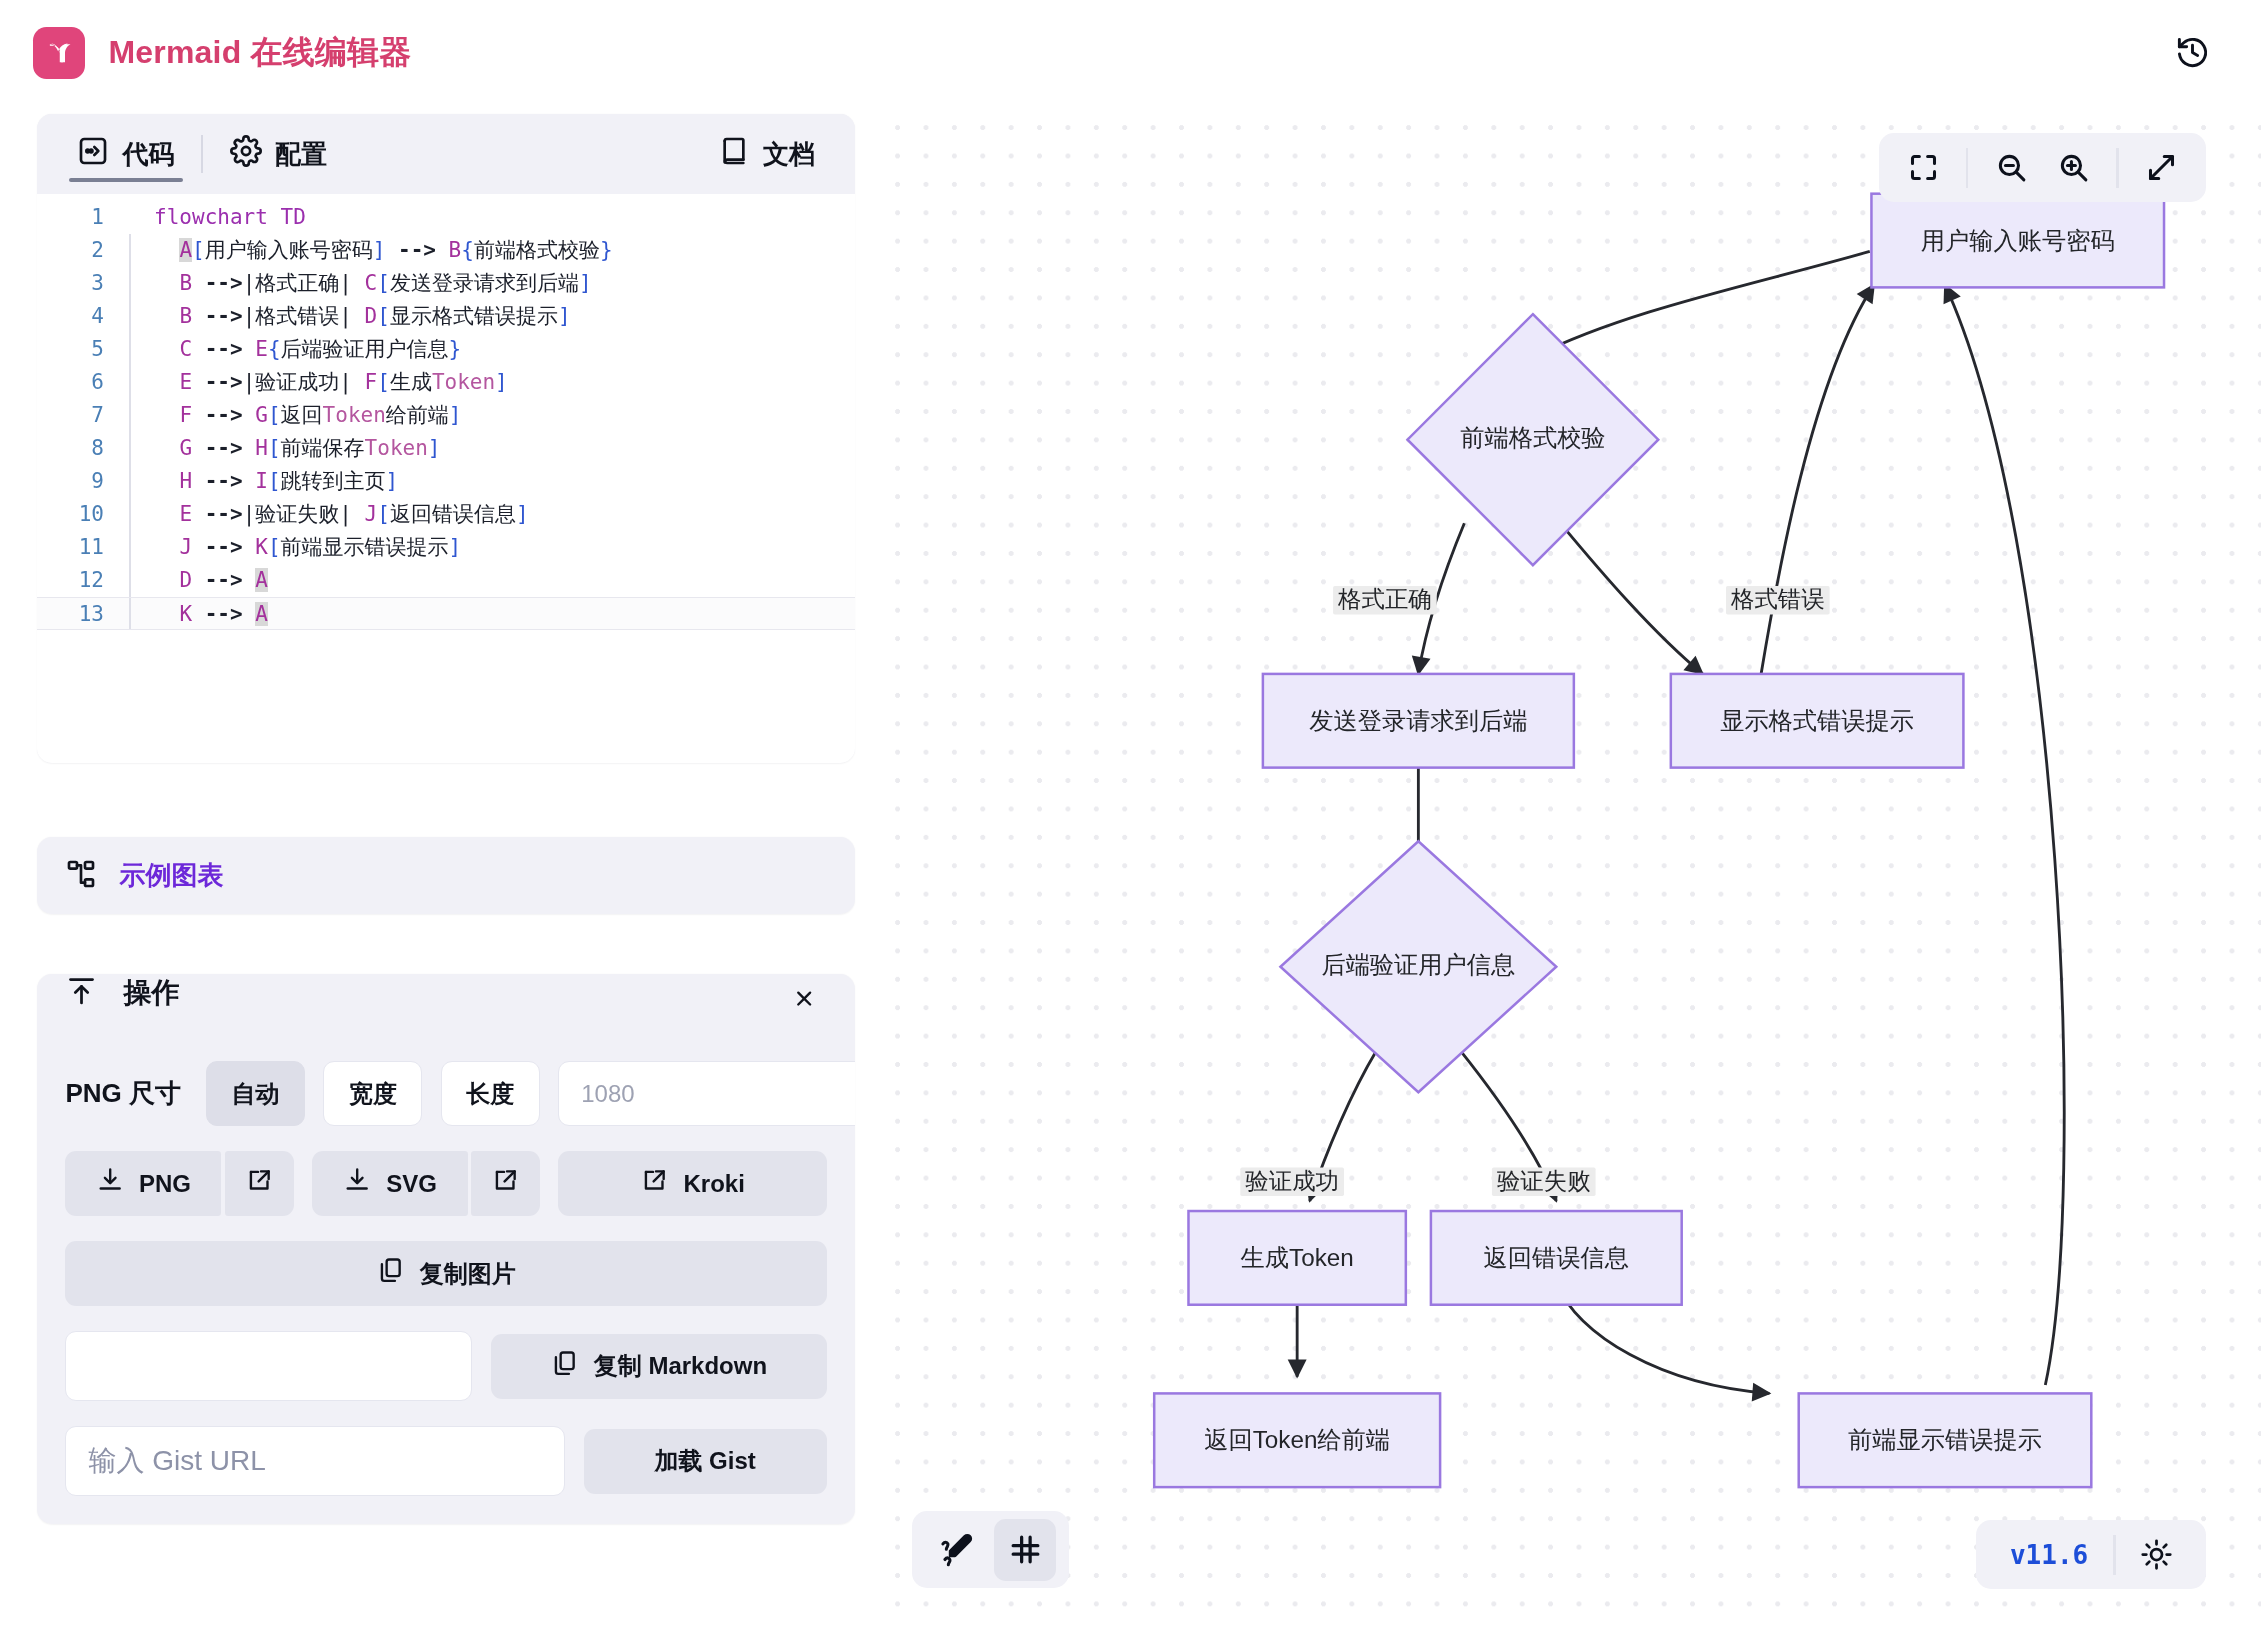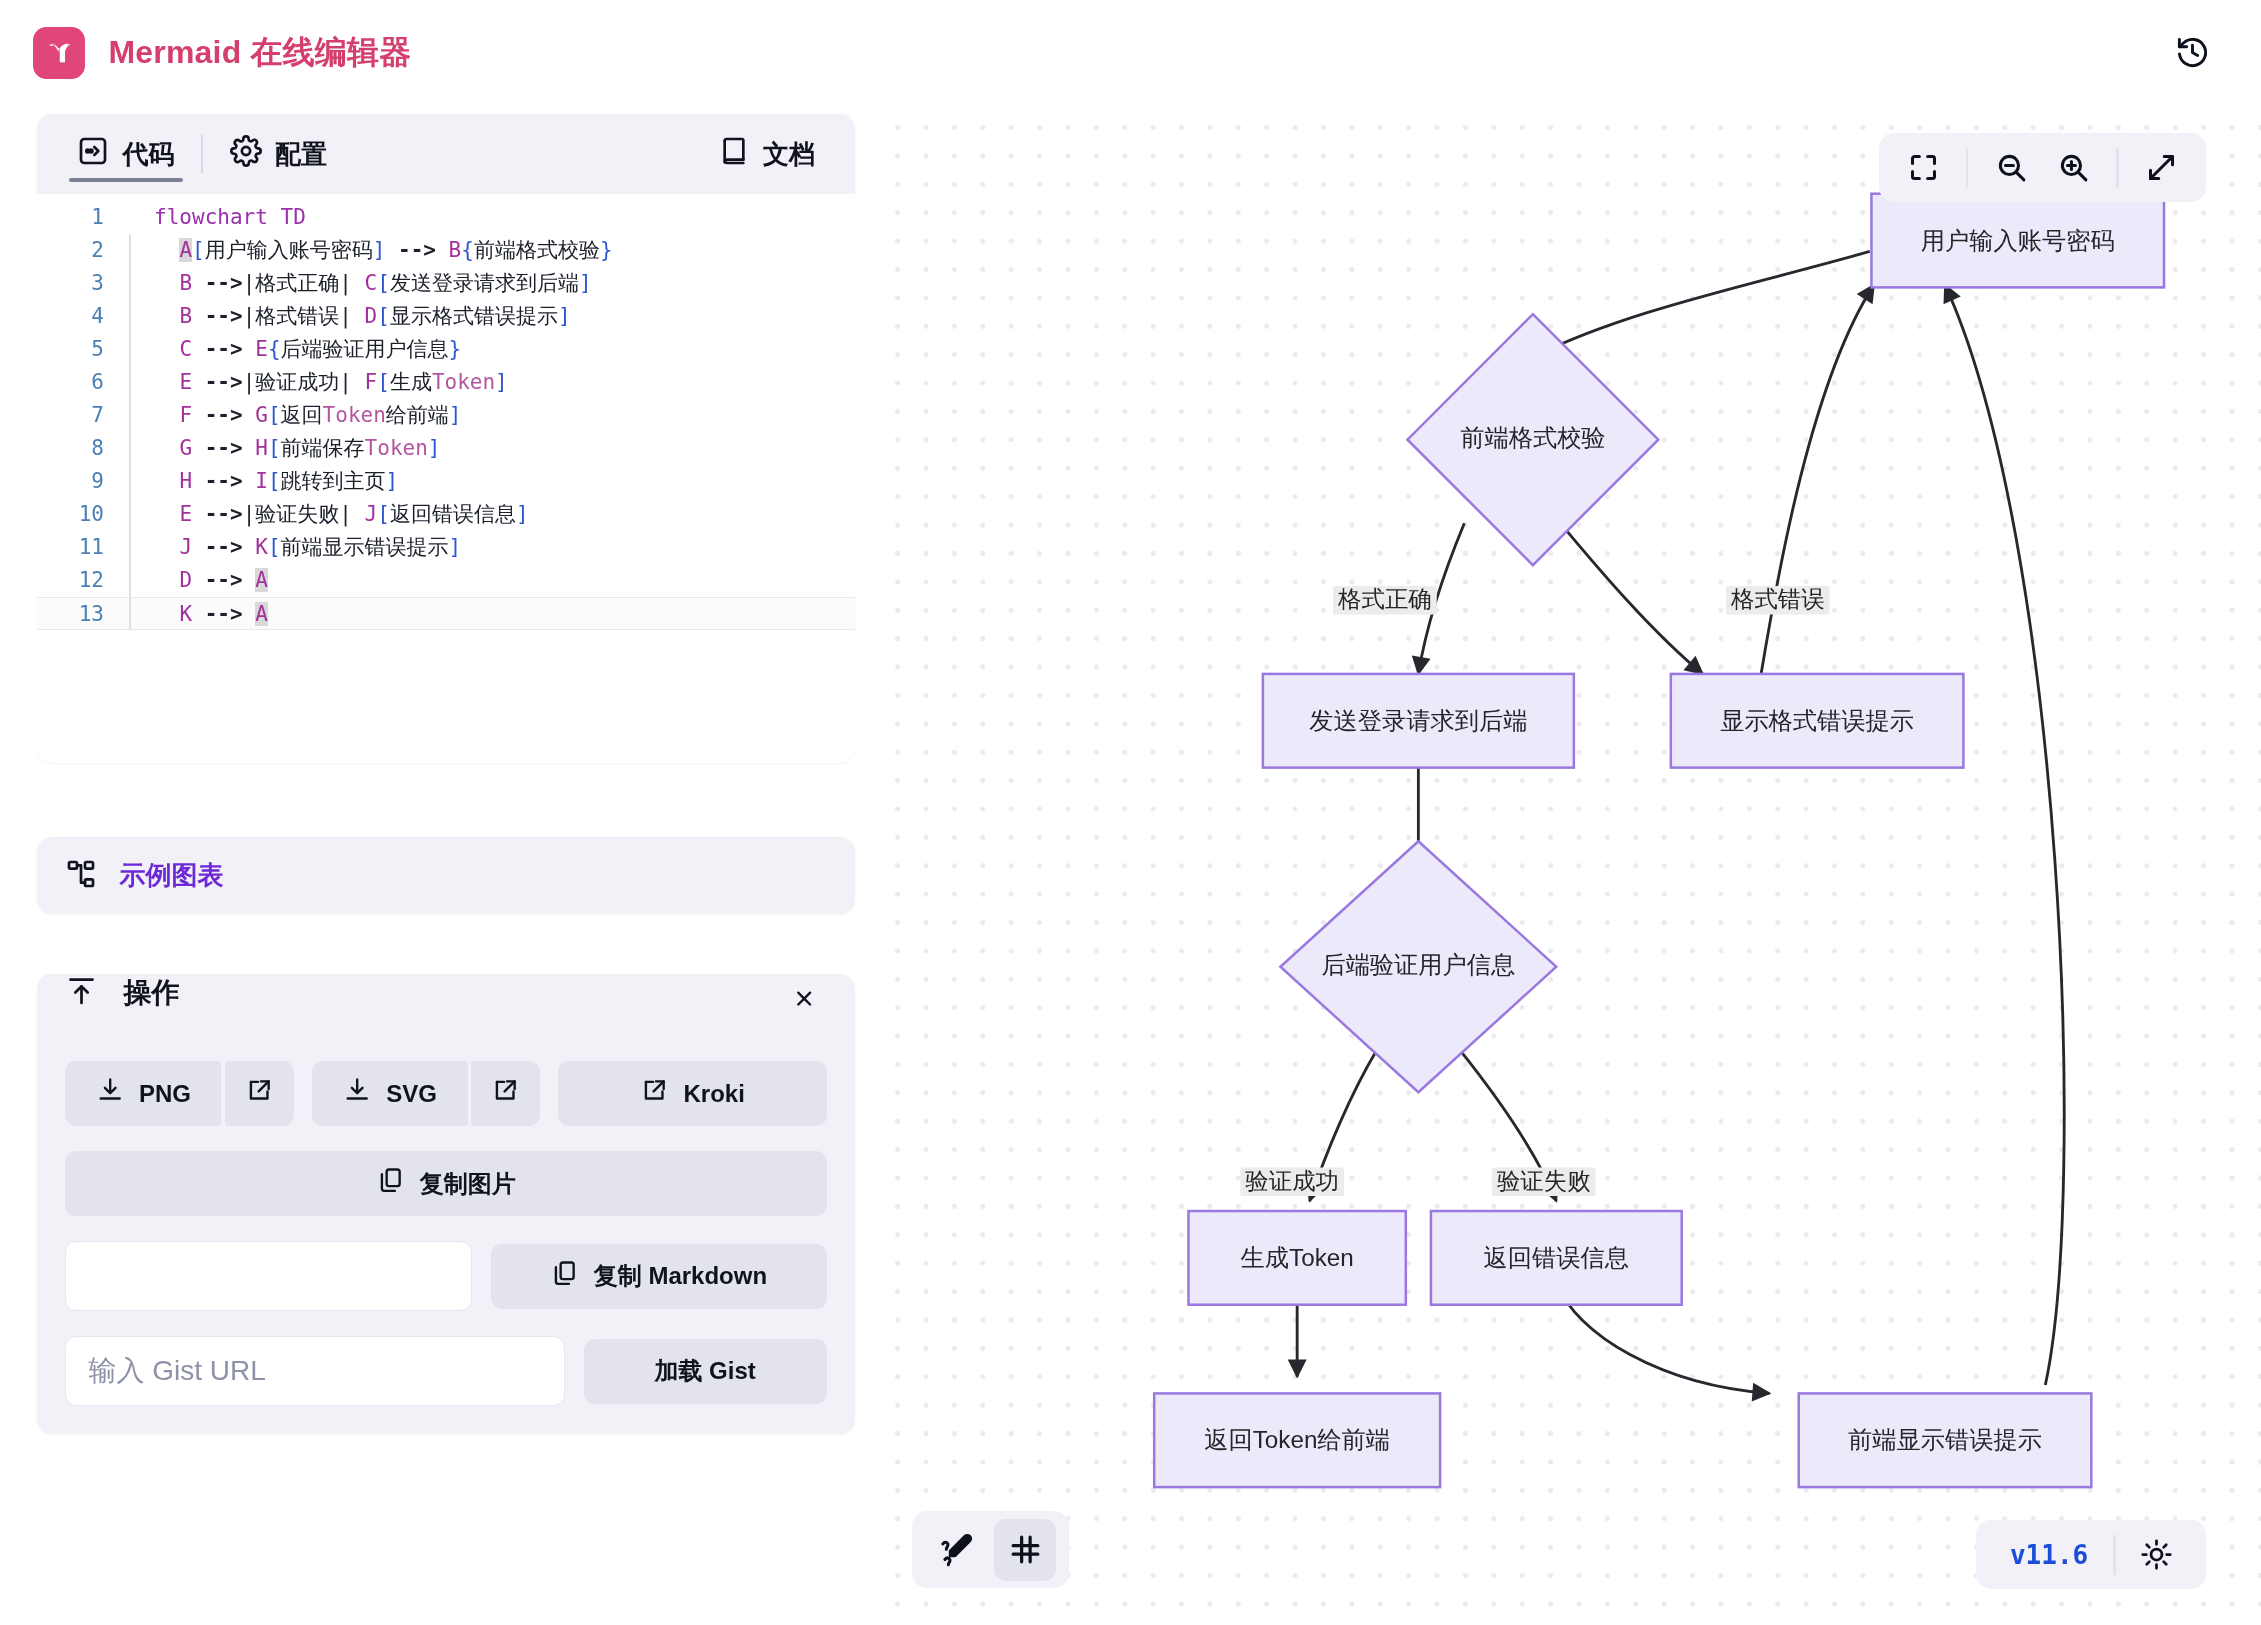--- a/index.html
+++ b/index.html
@@ -302,20 +302,27 @@
       </span>
       <span class="lbl">操作</span>
       <span class="collapse-btn">
         <svg viewBox="0 0 24 24" fill="none" stroke="#10131c" stroke-width="2" stroke-linecap="round" stroke-linejoin="round">
           <path d="M7 9l5 5 5-5"></path>
             <path d="M7 19l5-5 5 5"></path>
         </svg>
       </span>
     </div>
 
+    <div class="row">
+      <span class="png-label">PNG 尺寸</span>
+      <div class="seg on">自动</div>
+      <div class="seg">宽度</div>
+      <div class="seg">长度</div>
+      <input class="num-input" type="text" placeholder="1080" style="">
+    </div>
 
     <div class="row">
       <div class="pair grow" style="flex:1">
         <button class="btn grow">
           <span>
             <svg viewBox="0 0 24 24" fill="none" stroke="#10131c" stroke-width="2" stroke-linecap="round" stroke-linejoin="round">
               <path d="M12 3v11"></path>
                 <path d="M7.5 10L12 14.5 16.5 10"></path>
                 <path d="M4 19h16"></path>
             </svg>

